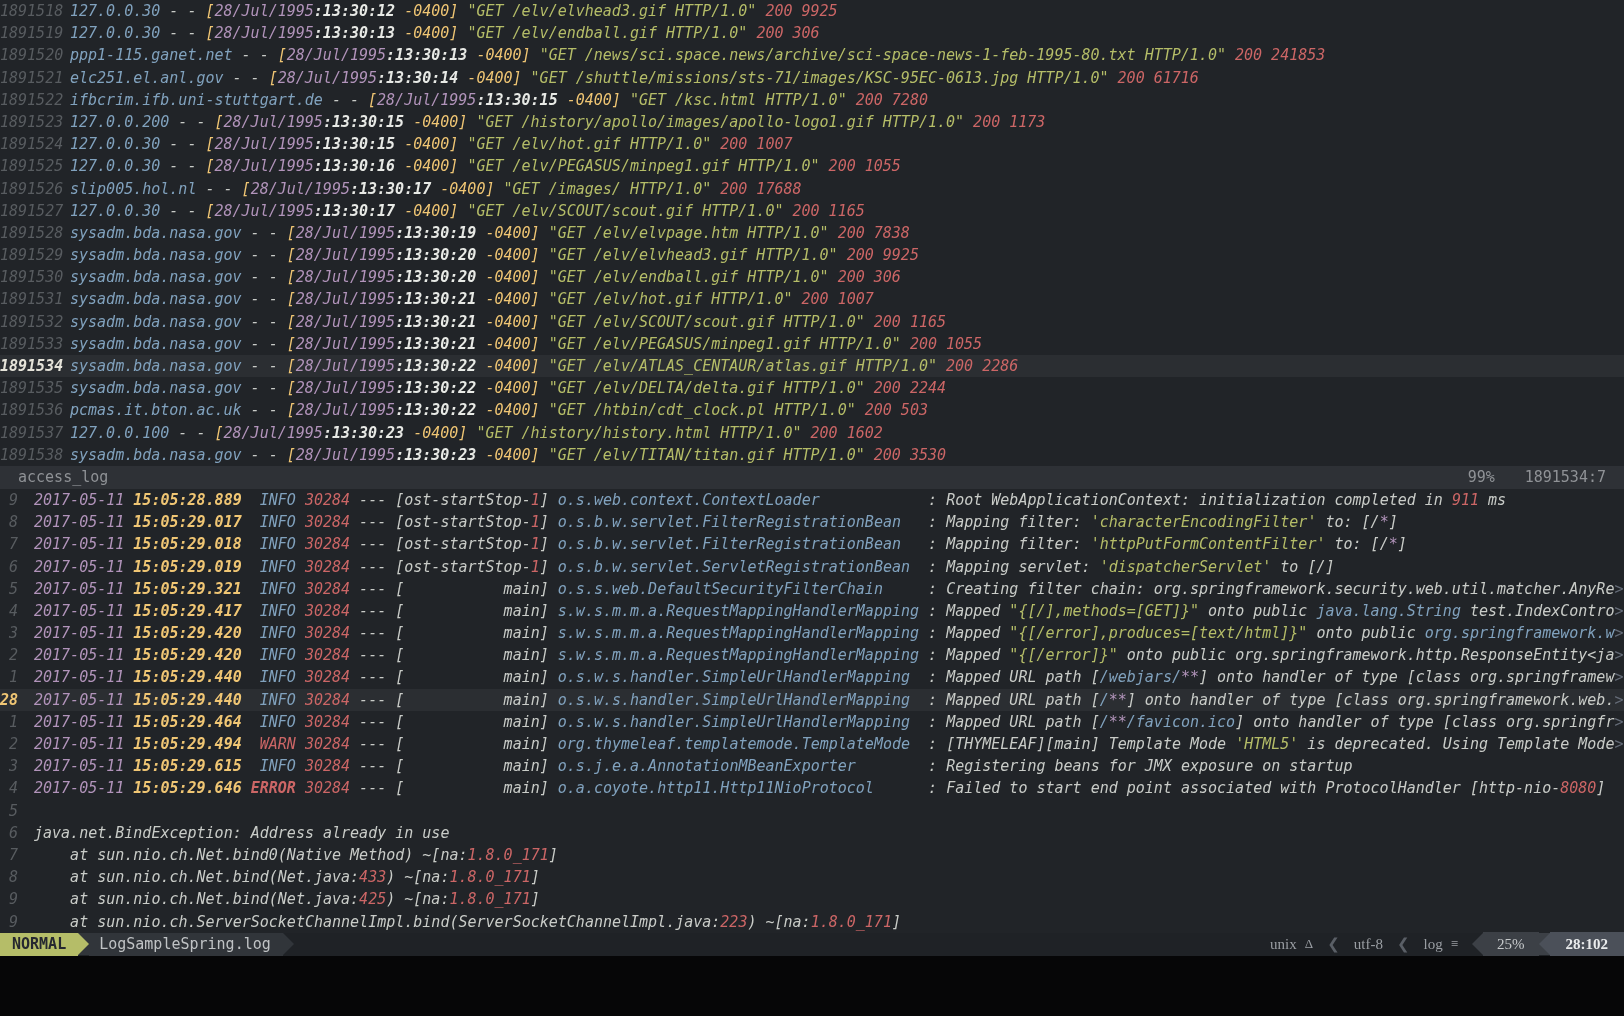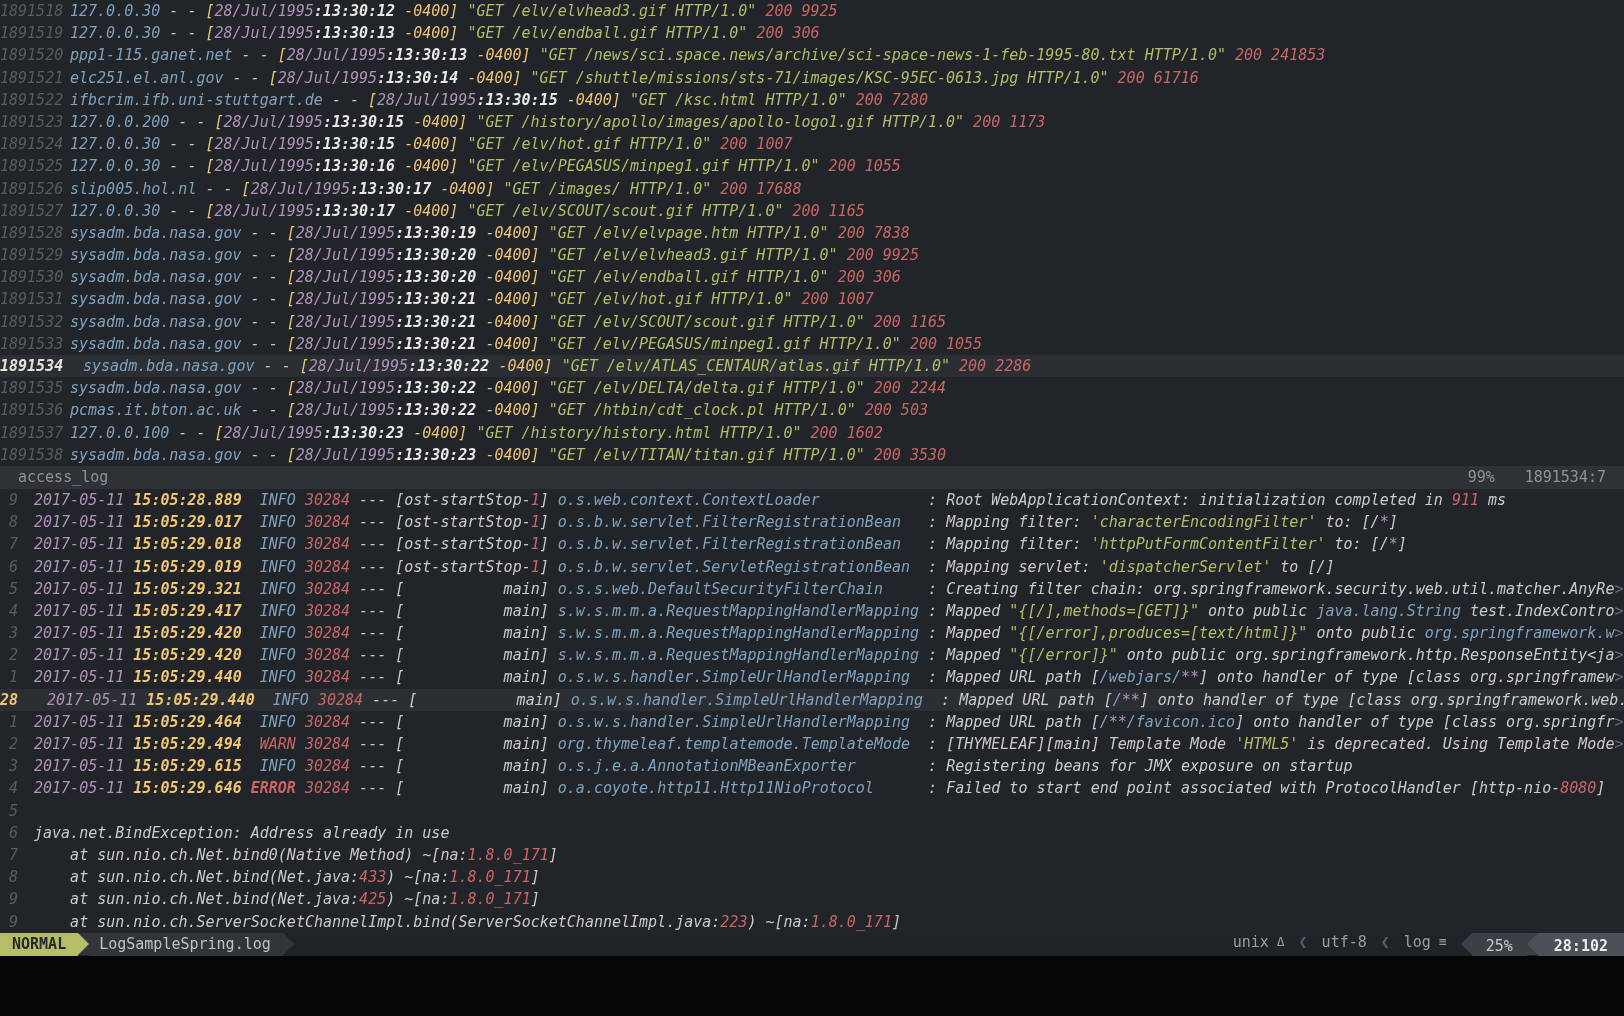--- a/index.html
+++ b/index.html
@@ -4,21 +4,21 @@
 <style>
   :root {  }
   * { margin:0; padding:0; box-sizing:border-box; }
   html,body { width:1624px; height:1016px; overflow:hidden; background:var(--term-black); }
   body { font-family:"DejaVu Sans Mono", monospace; font-size:15px; }
 
   .screen { width:1624px; height:1016px; display:flex; flex-direction:column; background:var(--bg); }
 
   .win { background:var(--bg); overflow:hidden; }
   .row { height:22.2px; line-height:22.2px; white-space:pre; overflow:hidden; display:flex;font-style:italic; }
-  .row.cursorline { background:var(--cursorline);gap:13px; }
+  .row.cursorline { background:var(--cursorline); }
   .gutter { color:var(--linenr); text-align:right; flex:0 0 auto; }
   .win-top .gutter { width:62px; padding-right:0; margin-right:8px; }
   .win-bottom .gutter { width:18px; margin-right:16px; }
   .gutter.curnum-top { color:var(--curnum-top); font-weight:700; }
   .gutter.curnum-bottom { color:var(--yellow); font-weight:700; text-align:left; }
   .text { white-space:pre; }
 
   .c-fg{color:var(--fg);} .c-blue{color:var(--blue);} .c-purple{color:var(--purple);}
   .c-yellow{color:var(--yellow);} .c-green{color:var(--green);} .c-red{color:var(--red);}
   .c-white{color:var(--bright); font-weight:600;}
@@ -32,21 +32,21 @@
   .statusbar-inactive .pos { margin-left:30px; }
 
   .statusline { height:23px; background:var(--sl-bg); display:flex; align-items:stretch; flex:0 0 auto;
     color:var(--sl-fg); }
   .seg { display:flex; align-items:center; }
   .seg-mode { background:var(--mode-bg); color:var(--mode-fg); font-weight:700; padding:0 12px; }
   .tri { width:0; height:0; border-top:11.5px solid transparent; border-bottom:11.5px solid transparent; }
   .tri-mode { border-left:11px solid var(--mode-bg); background:var(--file-bg); }
   .seg-file { background:var(--file-bg); color:var(--file-fg); padding:0 12px 0 10px; }
   .tri-file { border-left:11px solid var(--file-bg); background:var(--sl-bg); }
-  .sl-right { margin-left:auto; display:flex; align-items:flex-start; }
+  .sl-right { margin-left:auto; display:flex; align-items:center;font-family:Liberation Serif, serif; }
   .sl-item { display:flex; align-items:center; padding:0 14px; color:var(--sl-fg); }
   .sl-sep { display:flex; align-items:center; color:var(--sl-sep); }
   .sl-icon { margin-left:8px; font-size:13px; }
   .tri-pct { border-right:11px solid var(--pct-bg); }
   .seg-pct { background:var(--pct-bg); color:var(--pct-fg); padding:4px 14px; display:flex; align-items:center; }
   .tri-pos { border-right:11px solid var(--pos-bg); background:var(--pct-bg); }
   .seg-pos { background:var(--pos-bg); color:var(--pos-fg); font-weight:700; padding:4px 16px; display:flex; align-items:center; }
 
   .term-pad { flex:1; background:var(--term-black); }
 </style>

